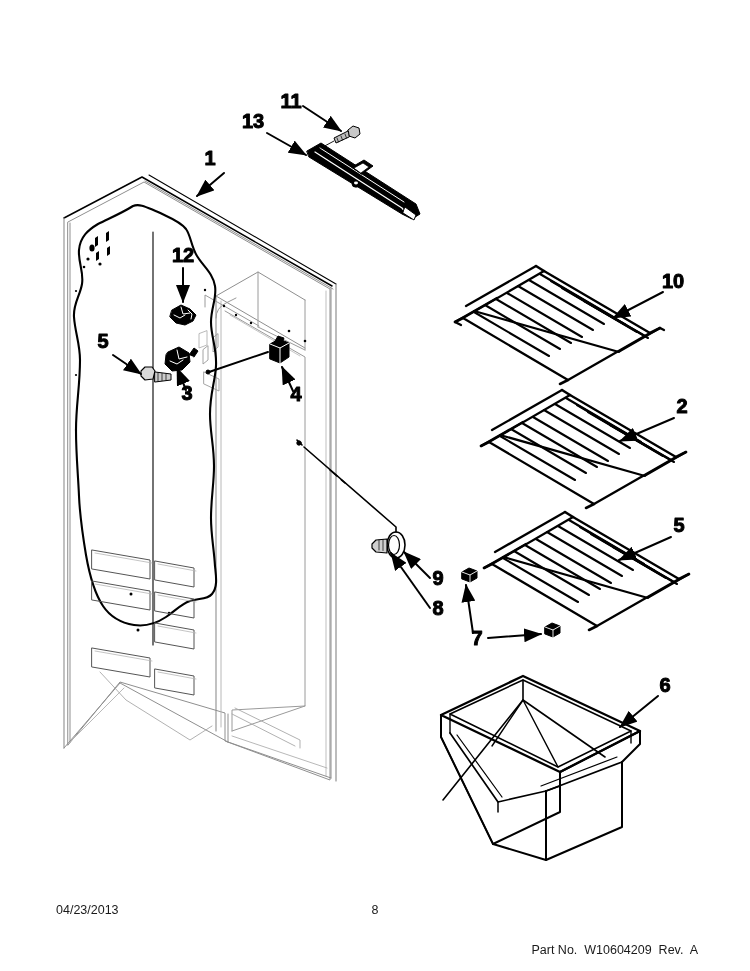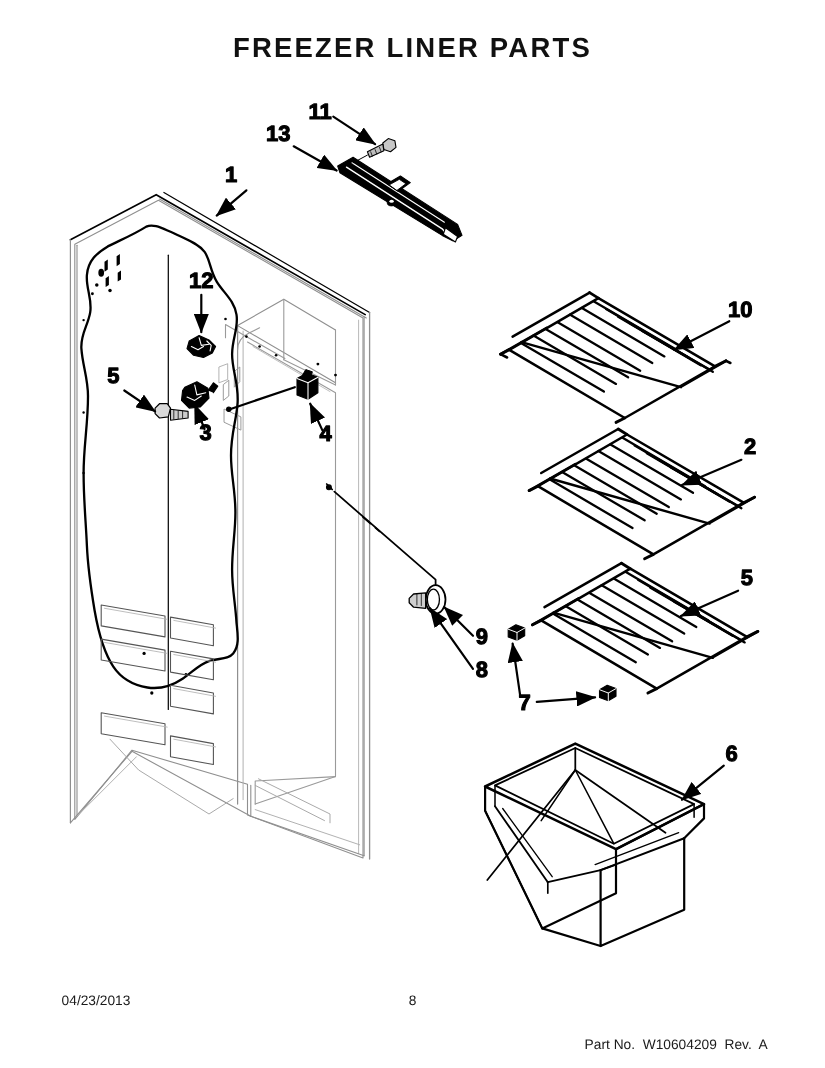--- a/index.html
+++ b/index.html
@@ -78,21 +78,20 @@
     font-size: 20px;
     font-weight: bold;
     fill: #000000;
   }
 </style>
 </head>
 <body>
 
 <div id="page">
 
-  <div id="page-title">FREEZER LINER PARTS</div>
 
   <svg id="diagram-svg" width="750" height="971" viewBox="0 0 750 971" xmlns="http://www.w3.org/2000/svg">
 
     <defs>
       <marker id="arrowhead" markerWidth="9" markerHeight="7" refX="8.5" refY="3.5" orient="auto">
         <polygon points="0 0, 9 3.5, 0 7" fill="#000"></polygon>
       </marker>
       <marker id="arrowheadSm" markerWidth="8" markerHeight="6" refX="7.5" refY="3" orient="auto">
         <polygon points="0 0, 8 3, 0 6" fill="#000"></polygon>
       </marker>

